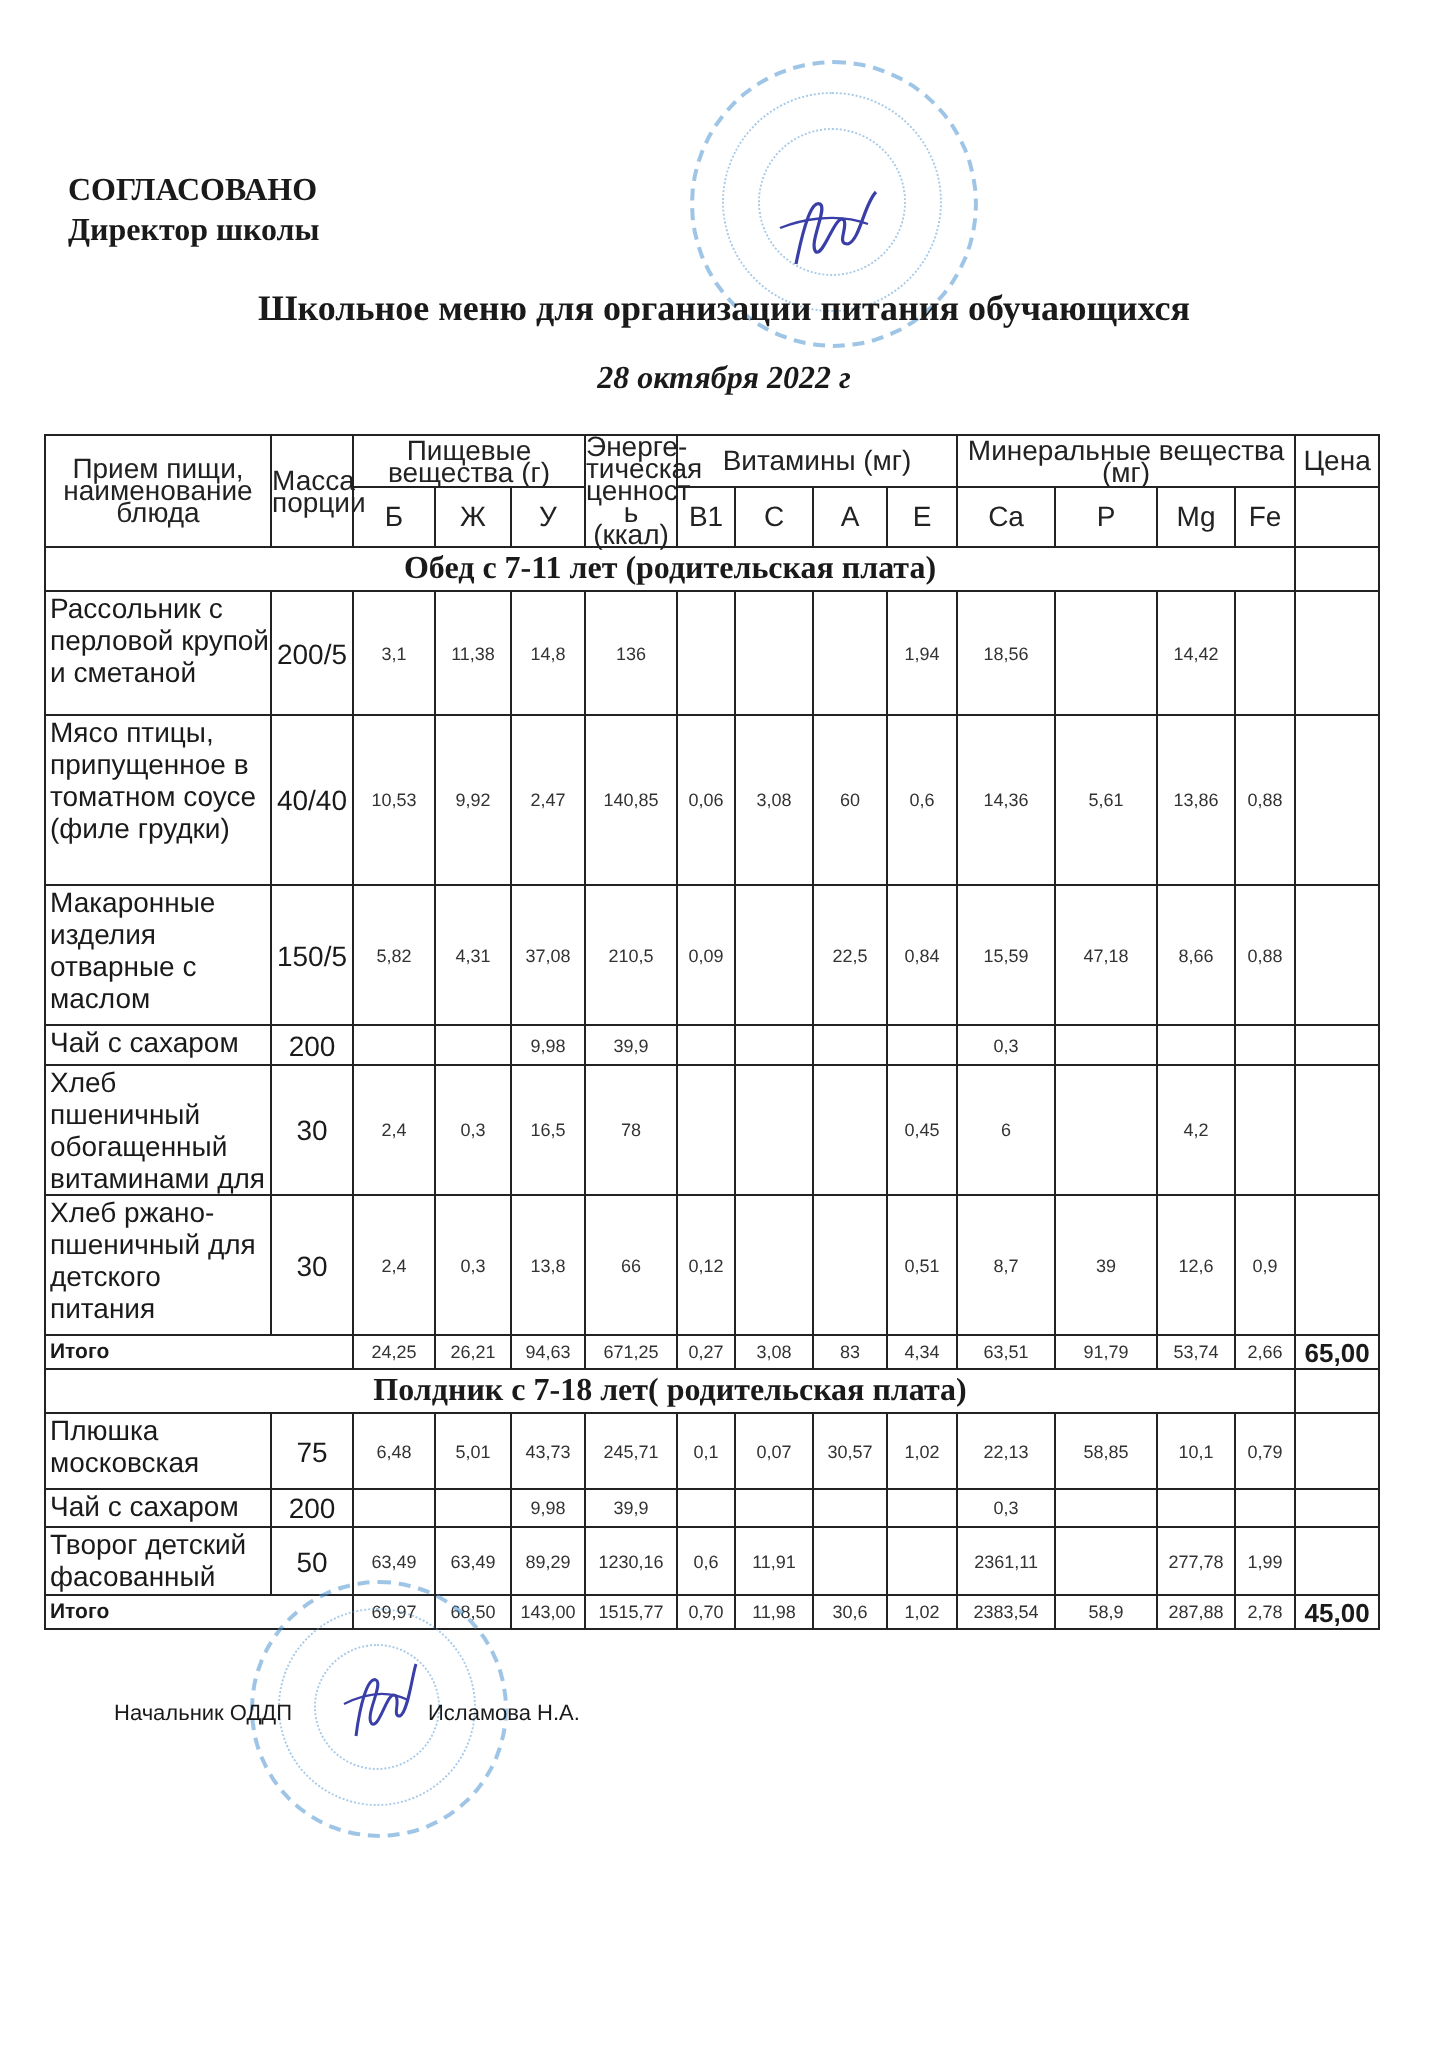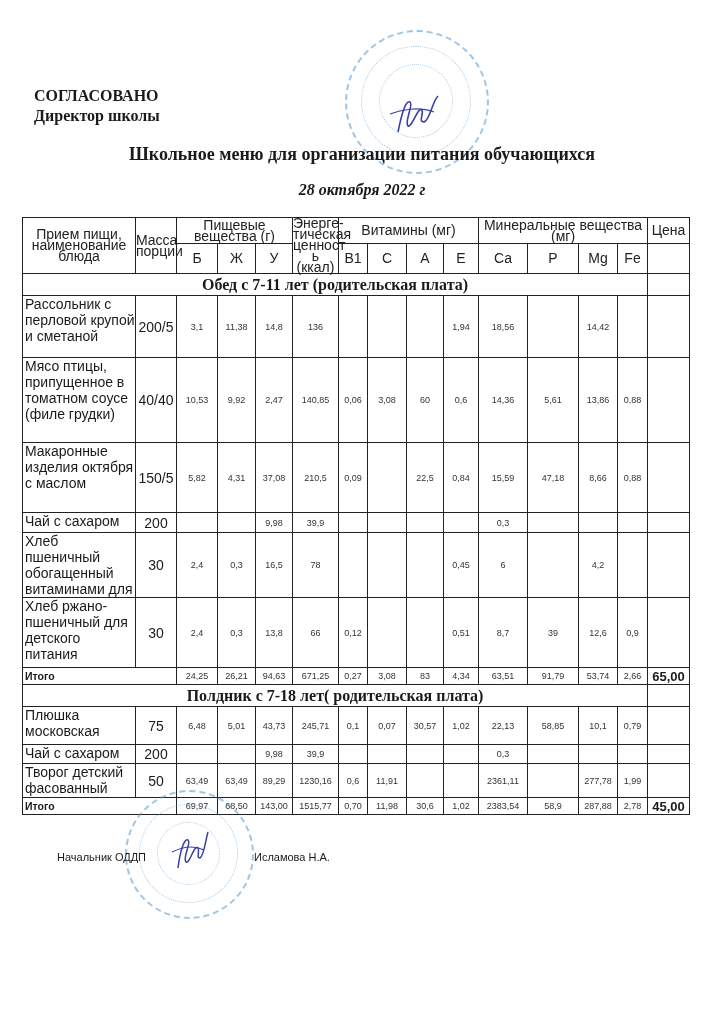--- a/index.html
+++ b/index.html
@@ -24,21 +24,21 @@
   table.menu td, table.menu th { border: 1px solid #222; padding: 0; font-weight: normal; }
   .th { font-size: 14px; text-align: center; line-height: 11px; color: #222; }
   .sect td.sect-title { font-family: "Liberation Serif", serif; font-weight: bold; font-size: 16px; text-align: center; height: 21px; }
   .name { font-size: 14px; line-height: 16px; padding-left: 2px !important; vertical-align: top; text-align: left; }
   .mass { font-size: 14px; text-align: center; vertical-align: middle; }
   .num { font-size: 9px; text-align: center; vertical-align: middle; color: #333; }
   .total-label { font-size: 10.5px; font-weight: bold !important; text-align: left; padding-left: 2px !important; }
   .price { font-size: 13px; font-weight: bold !important; text-align: center; }
 
   .footer { left: 57px; top: 851px; font-size: 11px; }
-  .footer .name2 { position: absolute; left: 157px; top: 0; white-space: nowrap; margin-left: 40px; }
+  .footer .name2 { position: absolute; left: 157px; top: 0; white-space: nowrap; }
 </style>
 </head>
 <body>
 
 <div class="abs hdr-left serif">
   <div>СОГЛАСОВАНО</div>
   <div>Директор школы</div>
 </div>
 
 <div class="abs stamp" style="left:345px; top:30px; width:140px; height:140px;">
@@ -133,21 +133,21 @@
         <td class="num">3,08</td>
         <td class="num">60</td>
         <td class="num">0,6</td>
         <td class="num">14,36</td>
         <td class="num">5,61</td>
         <td class="num">13,86</td>
         <td class="num">0,88</td>
         <td></td>
       </tr>
       <tr style="height: 70px;">
-        <td class="name">Макаронные изделия октября с маслом</td>
+        <td class="name">Макаронные изделия отварные с маслом</td>
         <td class="mass">150/5</td>
         <td class="num">5,82</td>
         <td class="num">4,31</td>
         <td class="num">37,08</td>
         <td class="num">210,5</td>
         <td class="num">0,09</td>
         <td class="num"></td>
         <td class="num">22,5</td>
         <td class="num">0,84</td>
         <td class="num">15,59</td>

